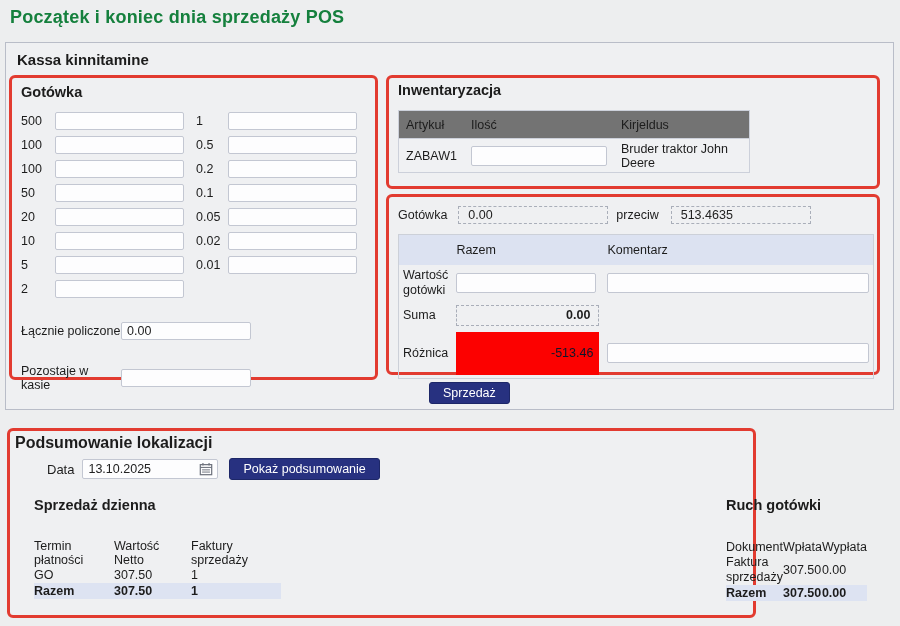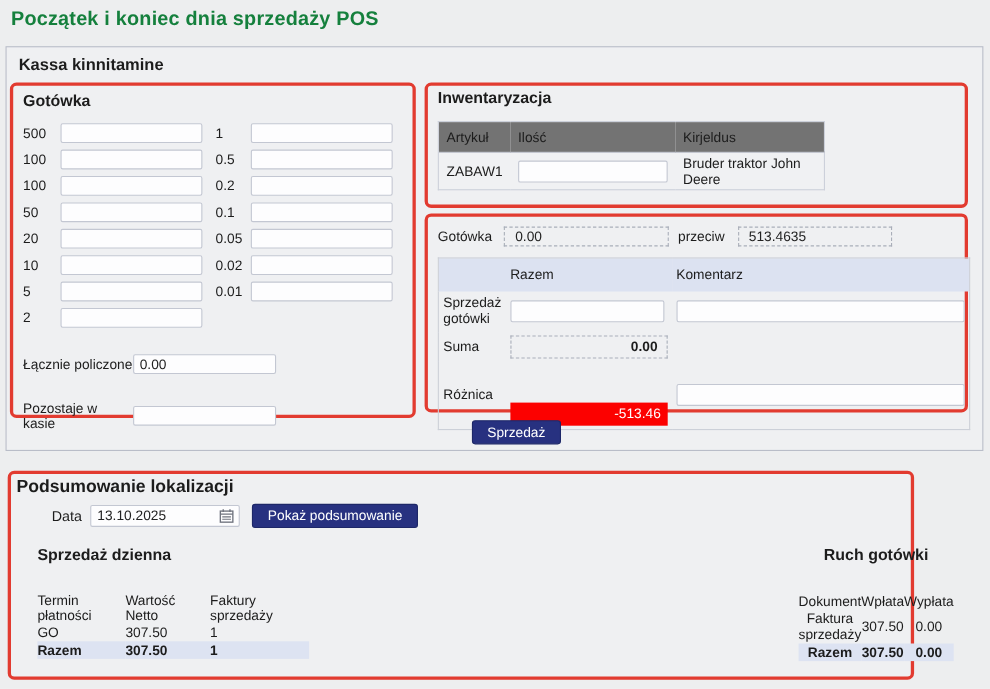--- a/index.html
+++ b/index.html
@@ -65,43 +65,43 @@
   .chk-table td { padding: 3px 4px 3px 4px; vertical-align: middle; }
   .wrap-label { line-height: 1.25; }
   input.tin { width: 140px; height: 20px; }
   input.cin { width: 262px; height: 20px; }
   .dashed-sum {
     width: 143px; height: 21px; border: 1px dashed #a9aeb9;
     display: flex; align-items: center; justify-content: flex-end;
     padding: 0 8px; font-weight: bold;
   }
   .red-box {
-    width: 143px; height: 21px; background: #fc0100; color: #ffffff;
-    display: flex; align-items: center; justify-content: flex-end; padding: 0 6px; margin-top: 34px;
+    width: 143px; height: 43px; background: #fc0100; color: #0f172a;
+    display: flex; align-items: center; justify-content: flex-end; padding: 0 6px;
   }
 
   .navy-btn {
     background: #273180; color: #fff; border: 1px solid #1d2768; border-radius: 3px;
     font: 12.5px "Liberation Sans", sans-serif; padding: 3px 13px; cursor: pointer;
   }
   .confirm-pos { position: absolute; left: 423px; top: 339px; }
 
   
   .p-bottom {
-    left: 7px; top: 428px; width: 824px; height: 190px; background: #eff0f2;
+    left: 7px; top: 428px; width: 749px; height: 190px; background: #eff0f2;
   }
   .b-title { position: absolute; left: 5px; top: 3px; font-size: 16px; font-weight: bold; }
   .data-line { position: absolute; left: 5px; top: 27px; display: flex; align-items: center; font-size: 13px; margin-left: 32px; }
   .date-wrap { position: relative; margin-left: 8px; }
   input.date { width: 136px; height: 20px; padding-right: 24px; }
   .cal-icon { position: absolute; right: 5px; top: 3px; width: 14px; height: 14px; cursor: pointer; }
   .show-btn { margin-left: 11px; }
 
   .sales { position: absolute; left: 24px; top: 66px; }
-  .movement { position: absolute; left: 716px; top: 66px; text-align: center; }
+  .movement { position: absolute; left: 716px; top: 66px; }
   .sub-title { font-size: 14.5px; font-weight: bold; }
   .mini-table { border-collapse: collapse; font-size: 12.5px; margin-top: 26px; }
   .mini-table td { padding: 0; height: 16px; vertical-align: middle; }
   .sales .c1 { width: 80px; } .sales .c2 { width: 77px; } .sales .c3 { width: 90px; }
   .movement .c1 { width: 62px; } .movement .c2 { width: 44px; } .movement .c3 { width: 48px; margin-left: 17px; }
   .movement .mini-table { margin-top: 26px; }
   .wrap2 { line-height: 15px; }
   .total-row td { background: #dde3f2; font-weight: bold; }
 </style>
 </head>
@@ -198,21 +198,21 @@
       <div class="dashed cv2">513.4635</div>
     </div>
     <table class="chk-table">
       <tbody>
           <tr>
         <th class="chk-th1"></th>
         <th class="chk-th2">Razem</th>
         <th>Komentarz</th>
       </tr>
       <tr>
-        <td class="wrap-label">Sprzedaż gotówki</td>
+        <td class="wrap-label">Wartość gotówki</td>
         <td><input class="tin" style=""></td>
         <td><input class="cin" style=""></td>
       </tr>
       <tr>
         <td>Suma</td>
         <td>
               <div class="dashed-sum">0.00</div>
             </td>
         <td></td>
       </tr>

